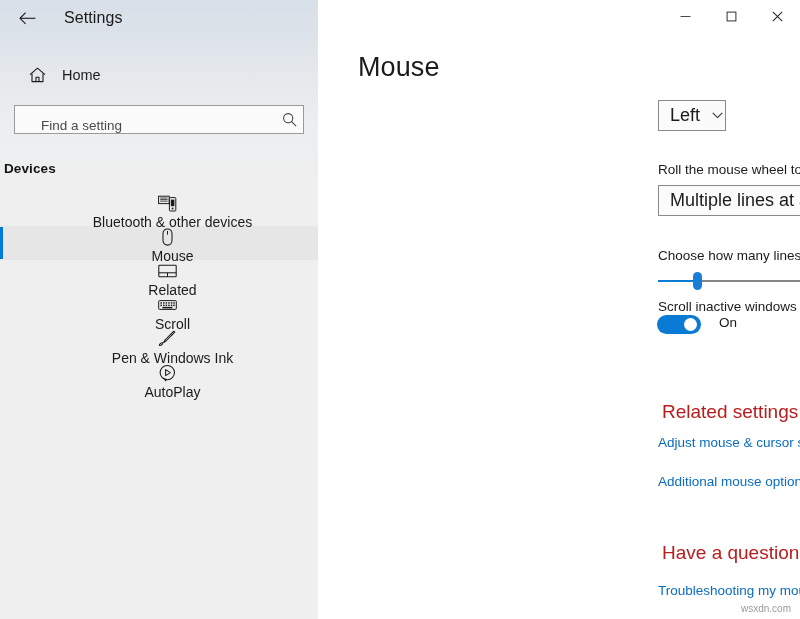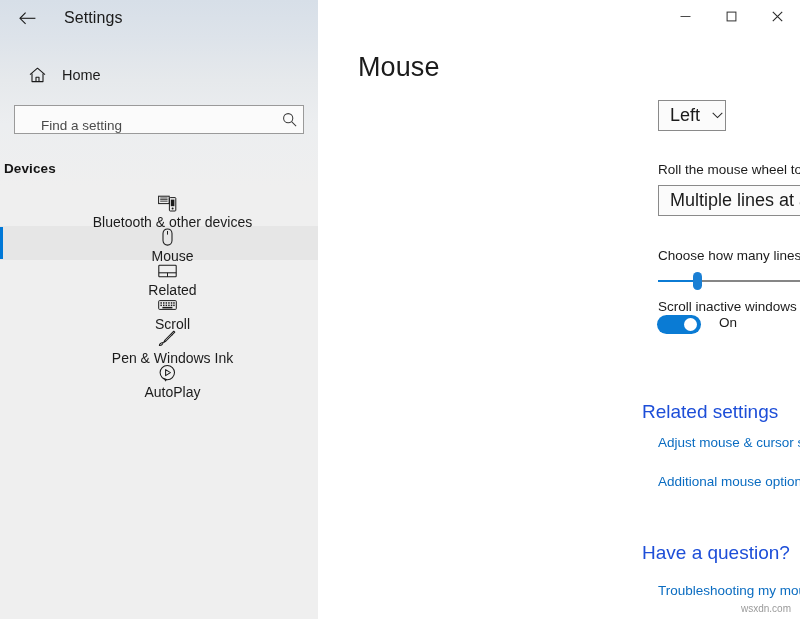--- a/index.html
+++ b/index.html
@@ -295,23 +295,23 @@
     background: #ffffff;
   }
   .tg-text {
     font-size: 13.5px;
     color: #1b1b1b;
     margin-left: 18px;
   }
 
   .group-head {
     position: absolute;
-    left: 324px;
+    left: 344px;
     font-size: 19px;
-    color: #1d4ed8;
+    color: #b91c1c;
     font-weight: 400;
     white-space: nowrap;
   }
   #head-related { top: 401px; }
   #head-question { top: 542px; }
 
   .link {
     position: absolute;
     left: 340px;
     font-size: 13.5px;

